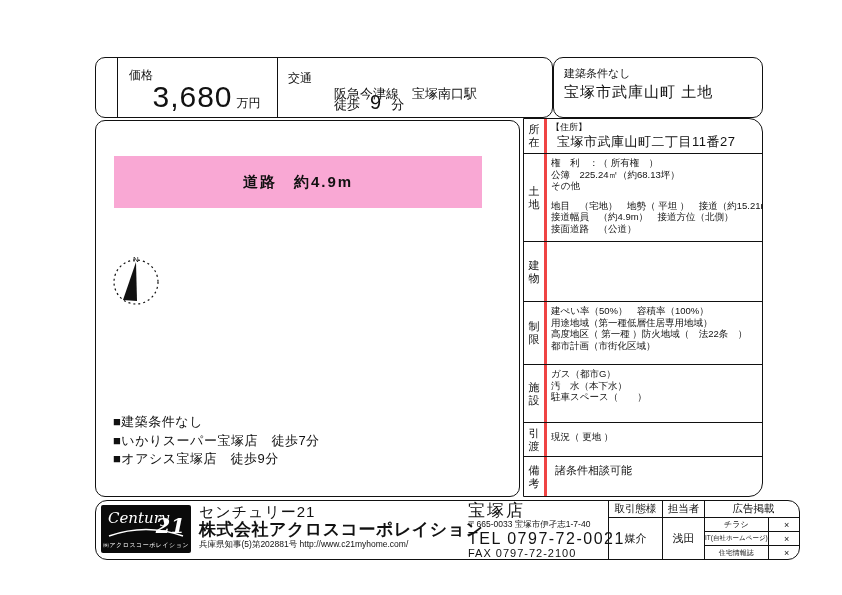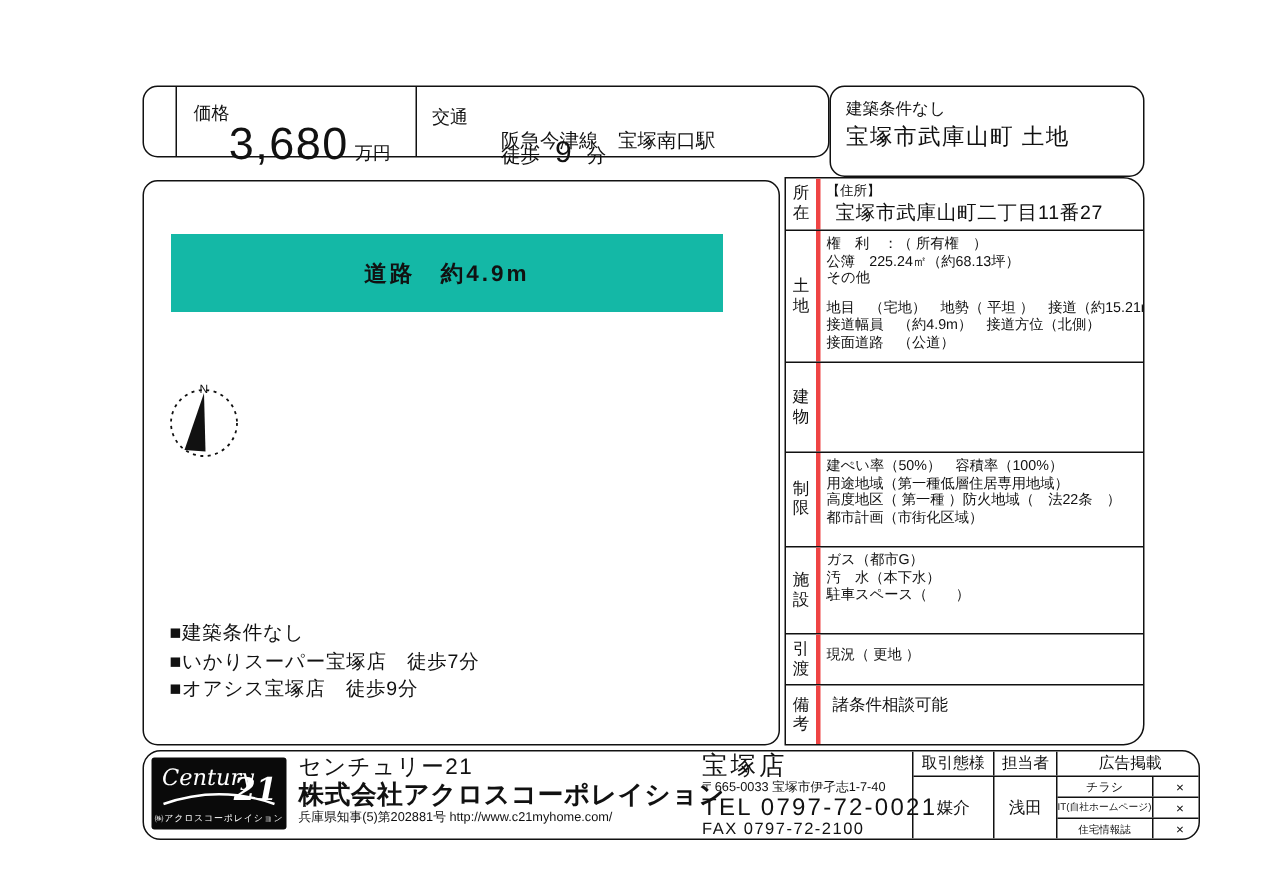--- a/index.html
+++ b/index.html
@@ -2,21 +2,21 @@
 <html lang="ja"><head>
 <meta charset="utf-8">
 <style>
   html,body{margin:0;padding:0;background:#fff;}
   #page{position:relative;width:842px;height:595px;background:#ffffff;overflow:hidden;
         font-family:"Liberation Sans","DejaVu Sans",sans-serif;color:#111;}
   .box{position:absolute;border:1.5px solid #111;background:#fff;box-sizing:border-box;}
   .vline{position:absolute;top:0;bottom:0;width:0;border-left:1px solid #111;}
 
   
-  #box-price{left:95px;top:57px;width:458px;height:48px;border-radius:10px;}
+  #box-price{left:95px;top:57px;width:458px;height:61px;border-radius:10px;}
   #box-title{left:553px;top:57px;width:210px;height:61px;border-radius:10px;padding:7px 10px;}
   .price-label{position:absolute;left:33px;top:9px;font-size:12px;}
   .price-row{position:absolute;left:28px;top:22px;width:165px;display:flex;align-items:baseline;justify-content:center;gap:4px;}
   .price-value{font-size:30px;letter-spacing:1px;}
   .price-unit{font-size:12px;}
   .access-label{position:absolute;left:192px;top:12px;font-size:12px;}
   .access-line{position:absolute;left:238px;top:27px;font-size:13px;}
   .walk-row{position:absolute;left:238px;top:33px;display:flex;align-items:baseline;gap:10px;}
   .walk-label{font-size:13px;}
   .walk-min{font-size:20px;}
@@ -99,21 +99,21 @@
       <span class="walk-unit">分</span>
     </div>
   </div>
 
   <div class="box" id="box-title">
     <div class="cond-note">建築条件なし</div>
     <div class="prop-title">宝塚市武庫山町 土地</div>
   </div>
 
   <div class="box" id="plan-box">
-    <div id="road-strip" style="background: #14b8a6; text-align: center;">
+    <div id="road-strip" style="background: #f9a8d4; text-align: center;">
       <span class="road-label">道路　約4.9m</span>
     </div>
     <svg id="compass" viewBox="0 0 54 54">
       <circle cx="27" cy="29" r="22" fill="none" stroke="#111" stroke-width="1.2" stroke-dasharray="2 3"></circle>
       <polygon points="27,9 14,47 28,48" fill="#111"></polygon>
       <text x="24" y="9" font-size="8" fill="#111">N</text>
     </svg>
     <div id="notes">
       <div>■建築条件なし</div>
       <div>■いかりスーパー宝塚店　徒歩7分</div>

